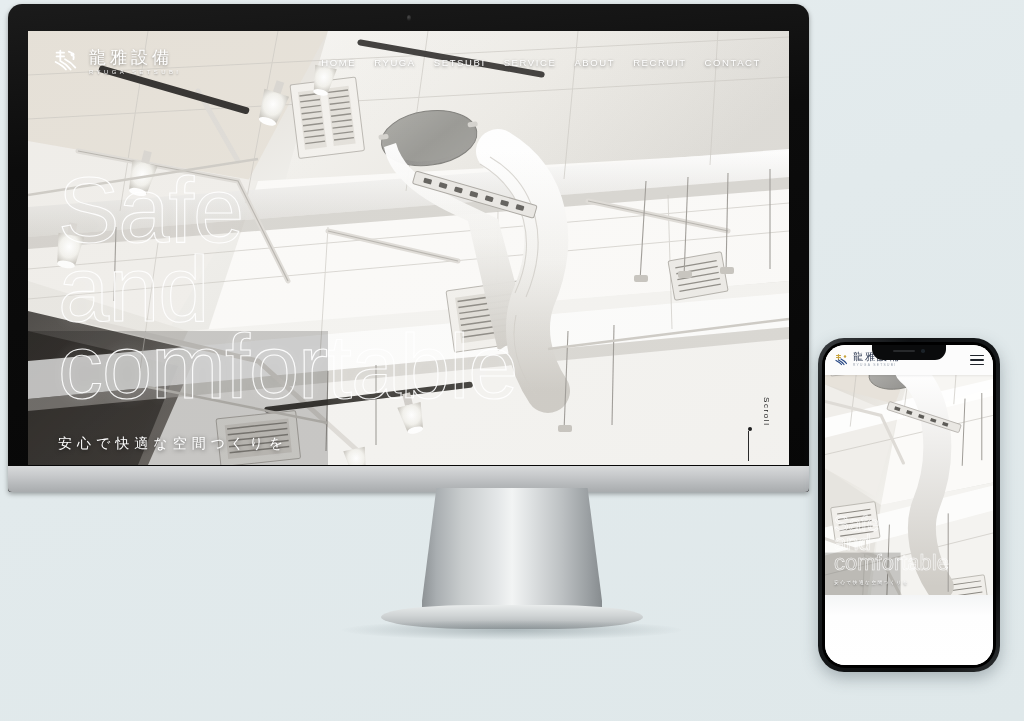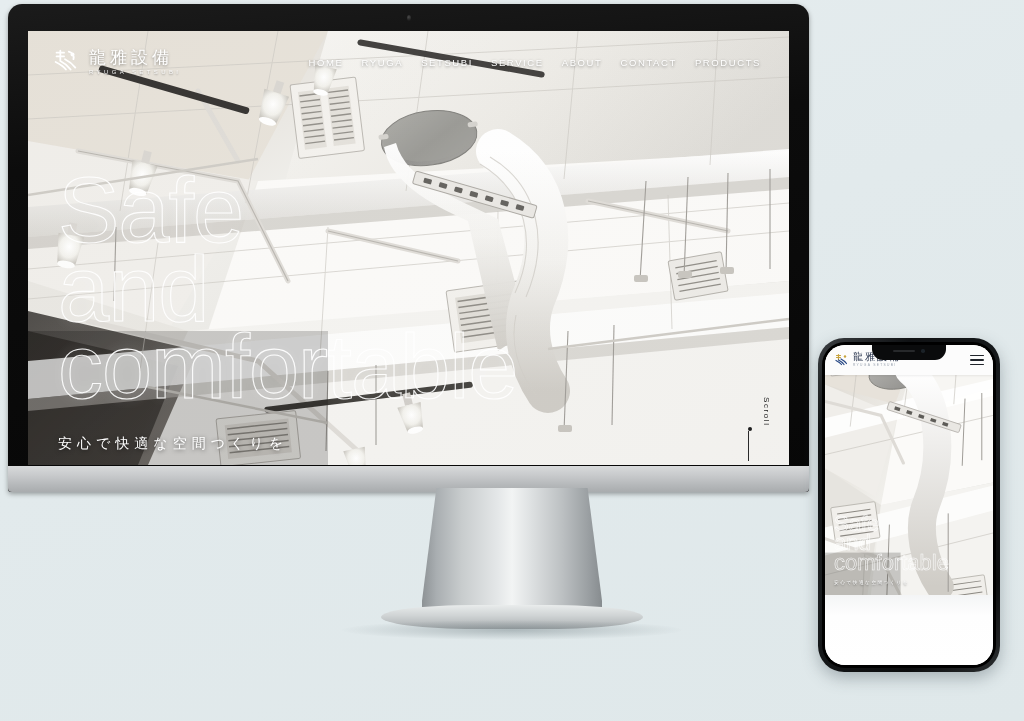--- a/index.html
+++ b/index.html
@@ -541,22 +541,22 @@
           <span class="brand-en">RYUGA SETSUBI</span>
         </span>
       </div>
 
       <nav class="main-nav">
         <a class="nav-link" href="#">HOME</a>
         <a class="nav-link" href="#">RYUGA</a>
         <a class="nav-link" href="#">SETSUBI</a>
         <a class="nav-link" href="#">SERVICE</a>
         <a class="nav-link" href="#">ABOUT</a>
+        <a class="nav-link" href="#">RECRUIT</a>
         <a class="nav-link" href="#">CONTACT</a>
-        <a class="nav-link" href="#">PRODUCTS</a>
       </nav>
     </header>
 
     <div class="hero-copy">
       <div class="hero-outline">Safe</div>
       <div class="hero-outline">and</div>
       <div class="hero-outline l3">comfortable</div>
       <div class="hero-jp">安心で快適な空間つくりを</div>
     </div>
 

